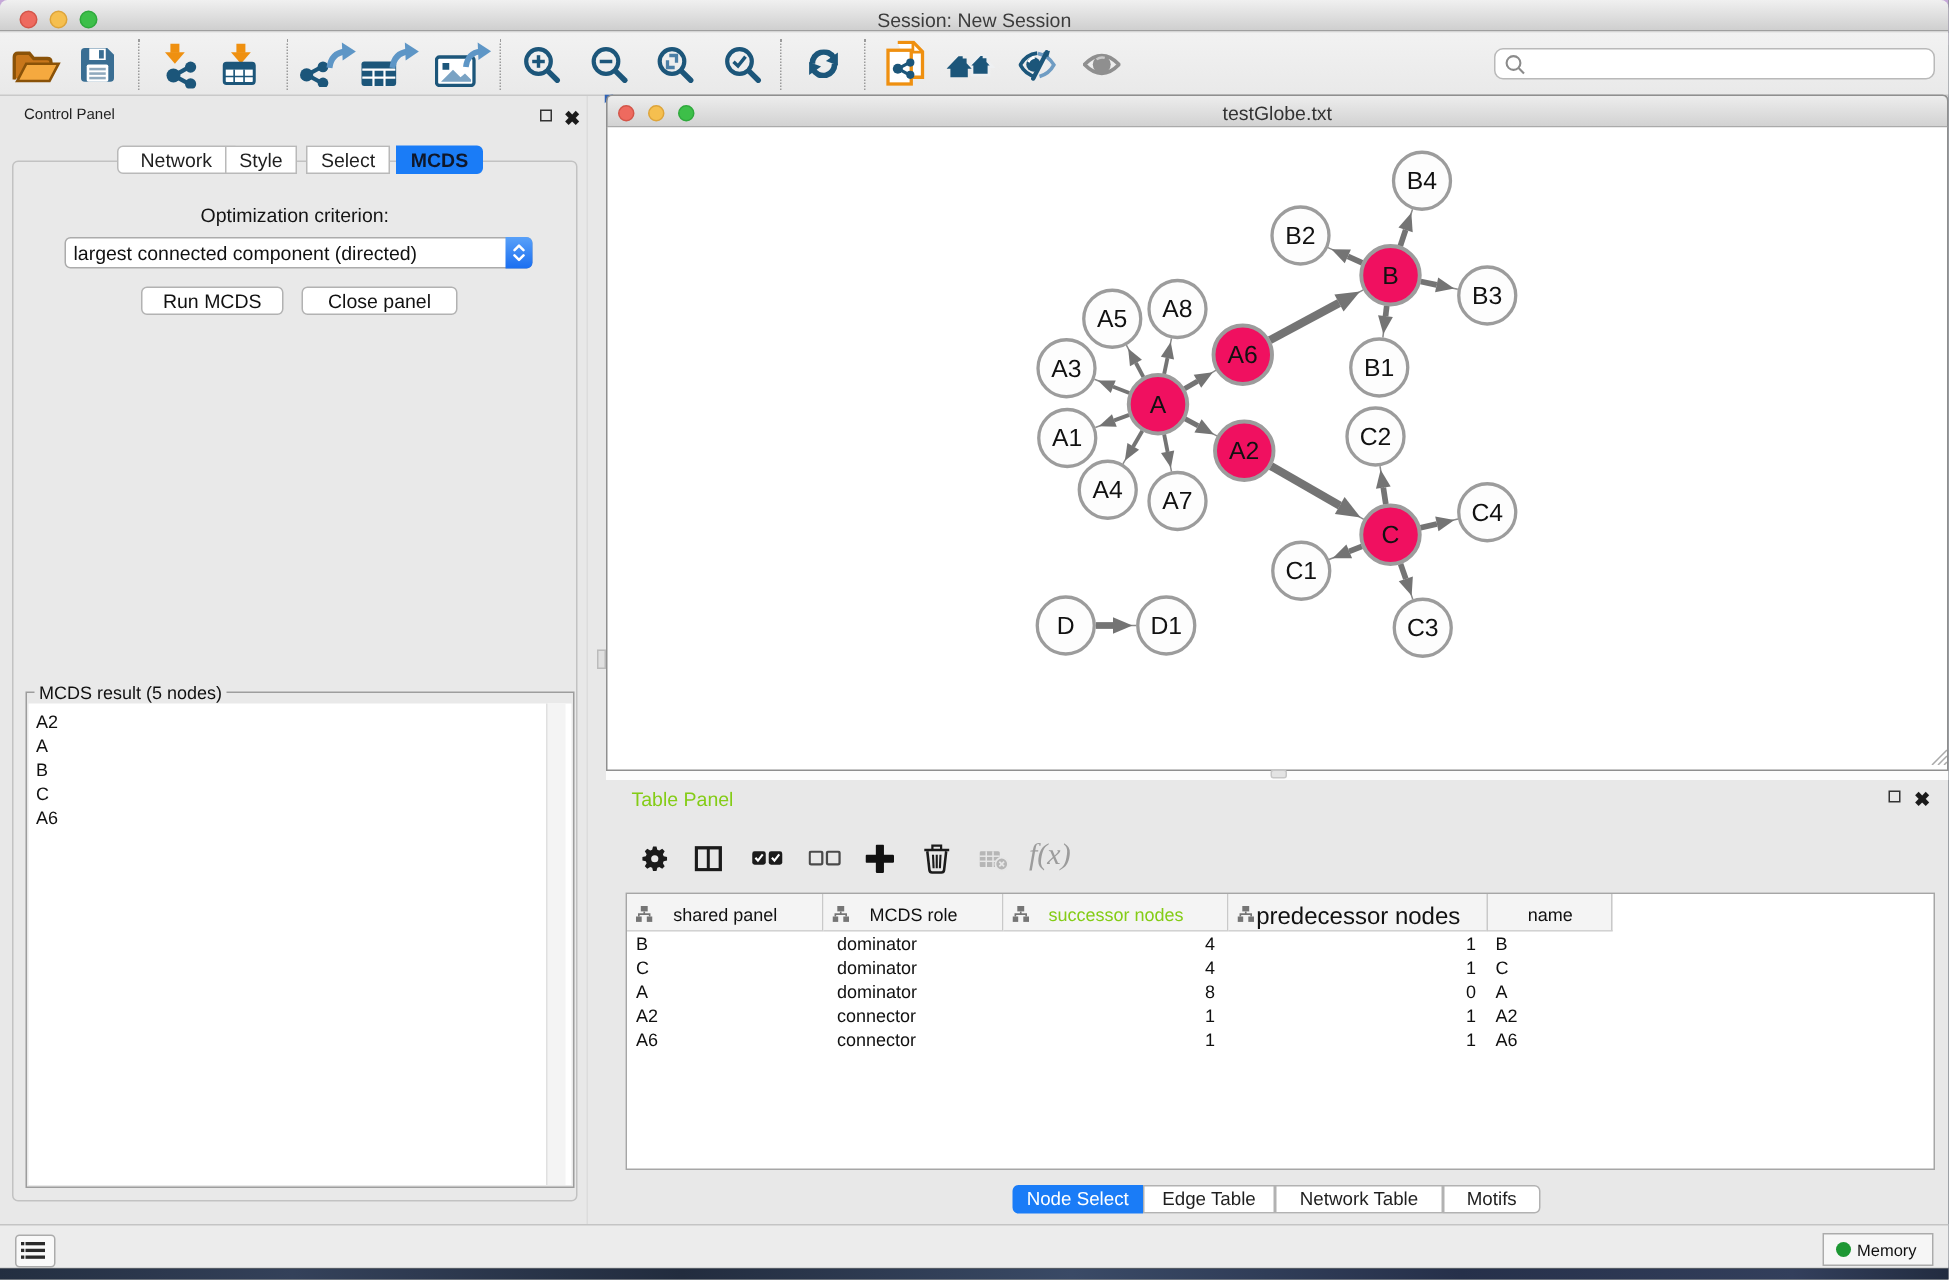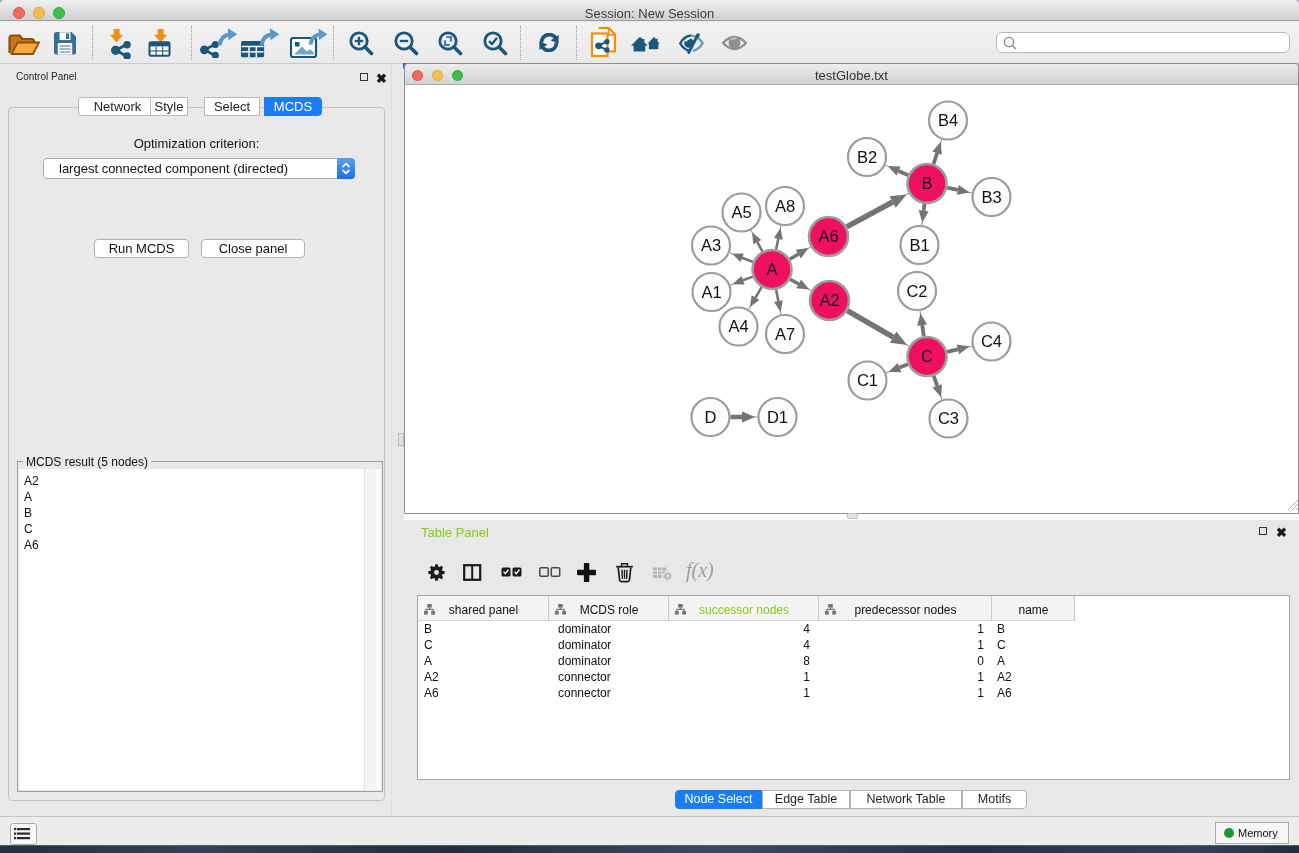--- a/index.html
+++ b/index.html
@@ -22,30 +22,30 @@
 #searchbox { left:996px; top:32px; width:294px; height:21px; background:#fff;
   border:1px solid #b9b9b9; border-radius:6px; }
 
 #cp-title { left:16px; top:71px; font-size:10px; color:#1f1f1f; }
 .float-ico { position:absolute; width:8px; height:8px; border:1.6px solid #333; }
 .close-x { position:absolute; font-size:13px; font-weight:bold; color:#1a1a1a; }
 #cp-box { left:8px; top:107px; width:377px; height:694px; background:#e9e9e9;
   border:1px solid #c2c2c2; border-radius:4px; }
 .tab { position:absolute; top:97px; height:19px; background:#fff; border:1px solid #b9b9b9;
   font-size:13px; color:#1f1f1f; text-align:center; line-height:17px; }
-#tab-mcds { background:#1a7cf7; color:#ffffff; border-color:#1a7cf7; border-radius:0 4px 4px 0; }
+#tab-mcds { background:#1a7cf7; color:#0f172a; border-color:#1a7cf7; border-radius:0 4px 4px 0;font-weight:bold; }
 #tab-network { border-radius:4px 0 0 4px; }
 #opt-label { left:8px; top:136px; width:377px; text-align:center; font-size:13px; color:#141414; }
 #dropdown { left:43px; top:158px; width:312px; height:21px; background:#fff;
   border:1px solid #ababab; border-radius:4px; font-size:13px; color:#111;
-  line-height:19px; padding-left:15px; }
+  line-height:19px; padding-left:5px; }
 #dd-btn { left:337px; top:158px; width:18px; height:21px;
   background:linear-gradient(#59a1f9,#1a6ef0); border-radius:0 4px 4px 0; }
 .btn { position:absolute; top:191px; height:19px; background:#fff; border:1px solid #b2b2b2;
-  border-radius:4px; font-size:13px; color:#111; text-align:center; line-height:17px;margin-top:48px; }
+  border-radius:4px; font-size:13px; color:#111; text-align:center; line-height:17px; }
 #fieldset { left:17px; top:461px; width:366px; height:331px; border:1px solid #9d9d9d; }
 #fs-legend { left:23px; top:455px; background:#e9e9e9; padding:0 3px; font-size:12px; color:#111; }
 #fs-white { left:19px; top:469px; width:362px; height:321px; background:#fff; }
 #fs-scroll { left:364px; top:469px; width:13px; height:321px; background:#f4f4f4; border-left:1px solid #e0e0e0;}
 #fs-list { left:24px; top:473px; font-size:12px; color:#111; line-height:16px; }
 
 #netwin { left:404px; top:63px; width:895px; height:451px; background:#fff;
   border:1px solid #8f8f8f; border-radius:4px 4px 0 0; }
 #net-titlebar { left:404px; top:63px; width:895px; height:22px;
   background:linear-gradient(#ededed,#d2d2d2); border:1px solid #8f8f8f;
@@ -231,21 +231,21 @@
 <svg class="abs" style="left:1003px;top:36px" width="14" height="14" viewBox="0 0 14 14">
     <circle cx="6" cy="6" r="4.6" fill="none" stroke="#8b8b8b" stroke-width="1.4"></circle>
     <line x1="9.4" y1="9.4" x2="13" y2="13" stroke="#8b8b8b" stroke-width="1.4"></line>
   </svg>
 
 <div class="abs" id="cp-title">Control Panel</div>
 <div class="float-ico" style="left:360px;top:73px;"></div>
 <div class="close-x" style="left:376px;top:71px;">✖</div>
 <div class="abs" id="cp-box"></div>
 <div class="tab" id="tab-network" style="left:78px;width:79px;">Network</div>
-<div class="tab" style="left:150px;width:38px;">Style</div>
+<div class="tab" style="left:150px;width:48px;">Style</div>
 <div class="tab" style="left:204px;width:56px;">Select</div>
 <div class="tab" id="tab-mcds" style="left:264px;width:58px;">MCDS</div>
 <div class="abs" id="opt-label">Optimization criterion:</div>
 <div class="abs" id="dropdown">largest connected component (directed)</div>
 <div class="abs" id="dd-btn"><svg width="18" height="21" viewBox="0 0 18 21">
       <path d="M6 8.7 L9 5.7 L12 8.7" fill="none" stroke="#fff" stroke-width="1.7" stroke-linecap="round" stroke-linejoin="round"></path>
       <path d="M6 12.3 L9 15.3 L12 12.3" fill="none" stroke="#fff" stroke-width="1.7" stroke-linecap="round" stroke-linejoin="round"></path>
     </svg></div>
 <div class="btn" style="left:94px;width:95px;">Run MCDS</div>
 <div class="btn" style="left:201px;width:104px;">Close panel</div>
@@ -462,21 +462,21 @@
 <div class="abs" style="left:669px;width:150px;top:603px;text-align:center;font-size:12px;color:#84cc16;">successor nodes</div>
 <div class="th-cell" style="left:819px;width:173px;"></div>
 <svg class="abs" style="left:825px;top:604px" width="11" height="11" viewBox="0 0 11 11">
     <g fill="#757575">
       <rect x="3.2" y="0" width="4.6" height="3.6"></rect>
       <rect x="0" y="7" width="3.8" height="3.6"></rect>
       <rect x="7.2" y="7" width="3.8" height="3.6"></rect>
       <path d="M5.5 3.6 L5.5 5.4 M1.9 7 L1.9 5.4 L9.1 5.4 L9.1 7" stroke="#757575" fill="none" stroke-width="1.1"></path>
     </g>
   </svg>
-<div class="abs" style="left:819px;width:173px;top:603px;text-align:center;font-size:12px;color:#111;">predecessor nodes</div>
+<div class="abs" style="left:819px;width:173px;top:603px;text-align:center;font-size:16px;color:#111;">predecessor nodes</div>
 <div class="th-cell" style="left:992px;width:83px;"></div>
 <div class="abs" style="left:992px;width:83px;top:603px;text-align:center;font-size:12px;color:#111;">name</div>
 <div class="td" style="left:424px;top:622px;">B</div>
 <div class="td" style="left:558px;top:622px;">dominator</div>
 <div class="td" style="left:740px;top:622px;width:70px;text-align:right;">4</div>
 <div class="td" style="left:914px;top:622px;width:70px;text-align:right;">1</div>
 <div class="td" style="left:997px;top:622px;">B</div>
 <div class="td" style="left:424px;top:638px;">C</div>
 <div class="td" style="left:558px;top:638px;">dominator</div>
 <div class="td" style="left:740px;top:638px;width:70px;text-align:right;">4</div>

